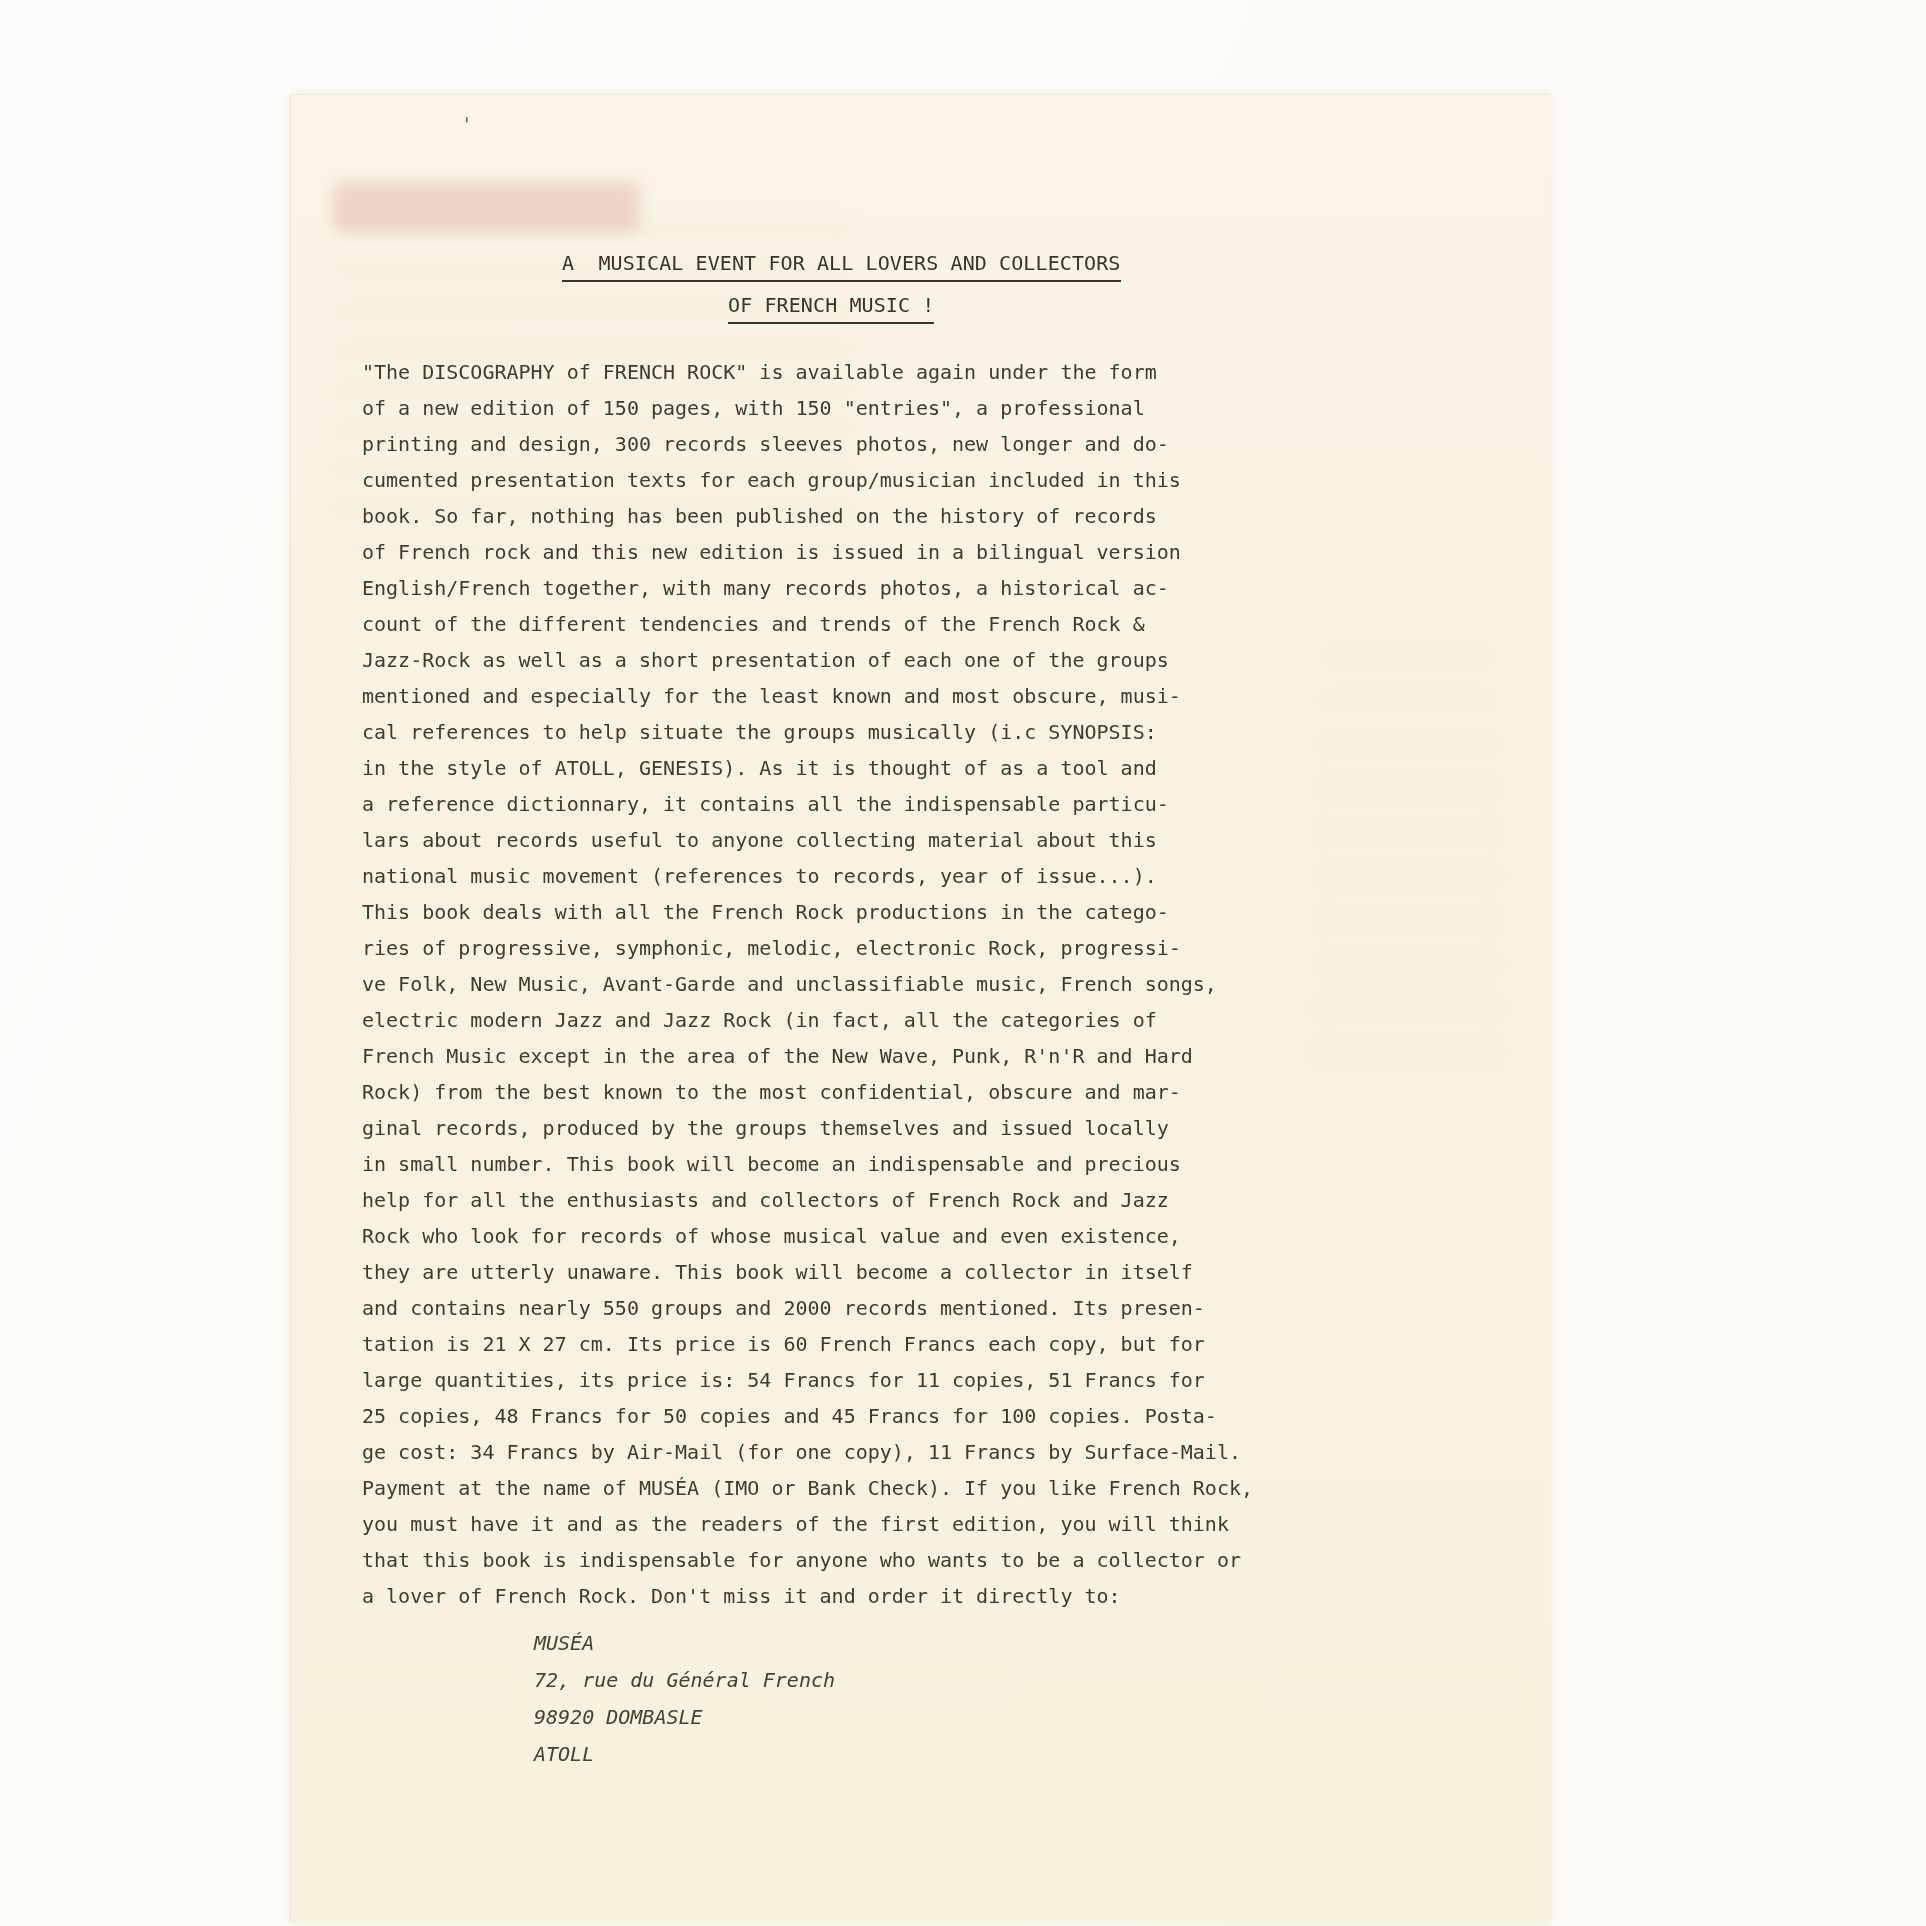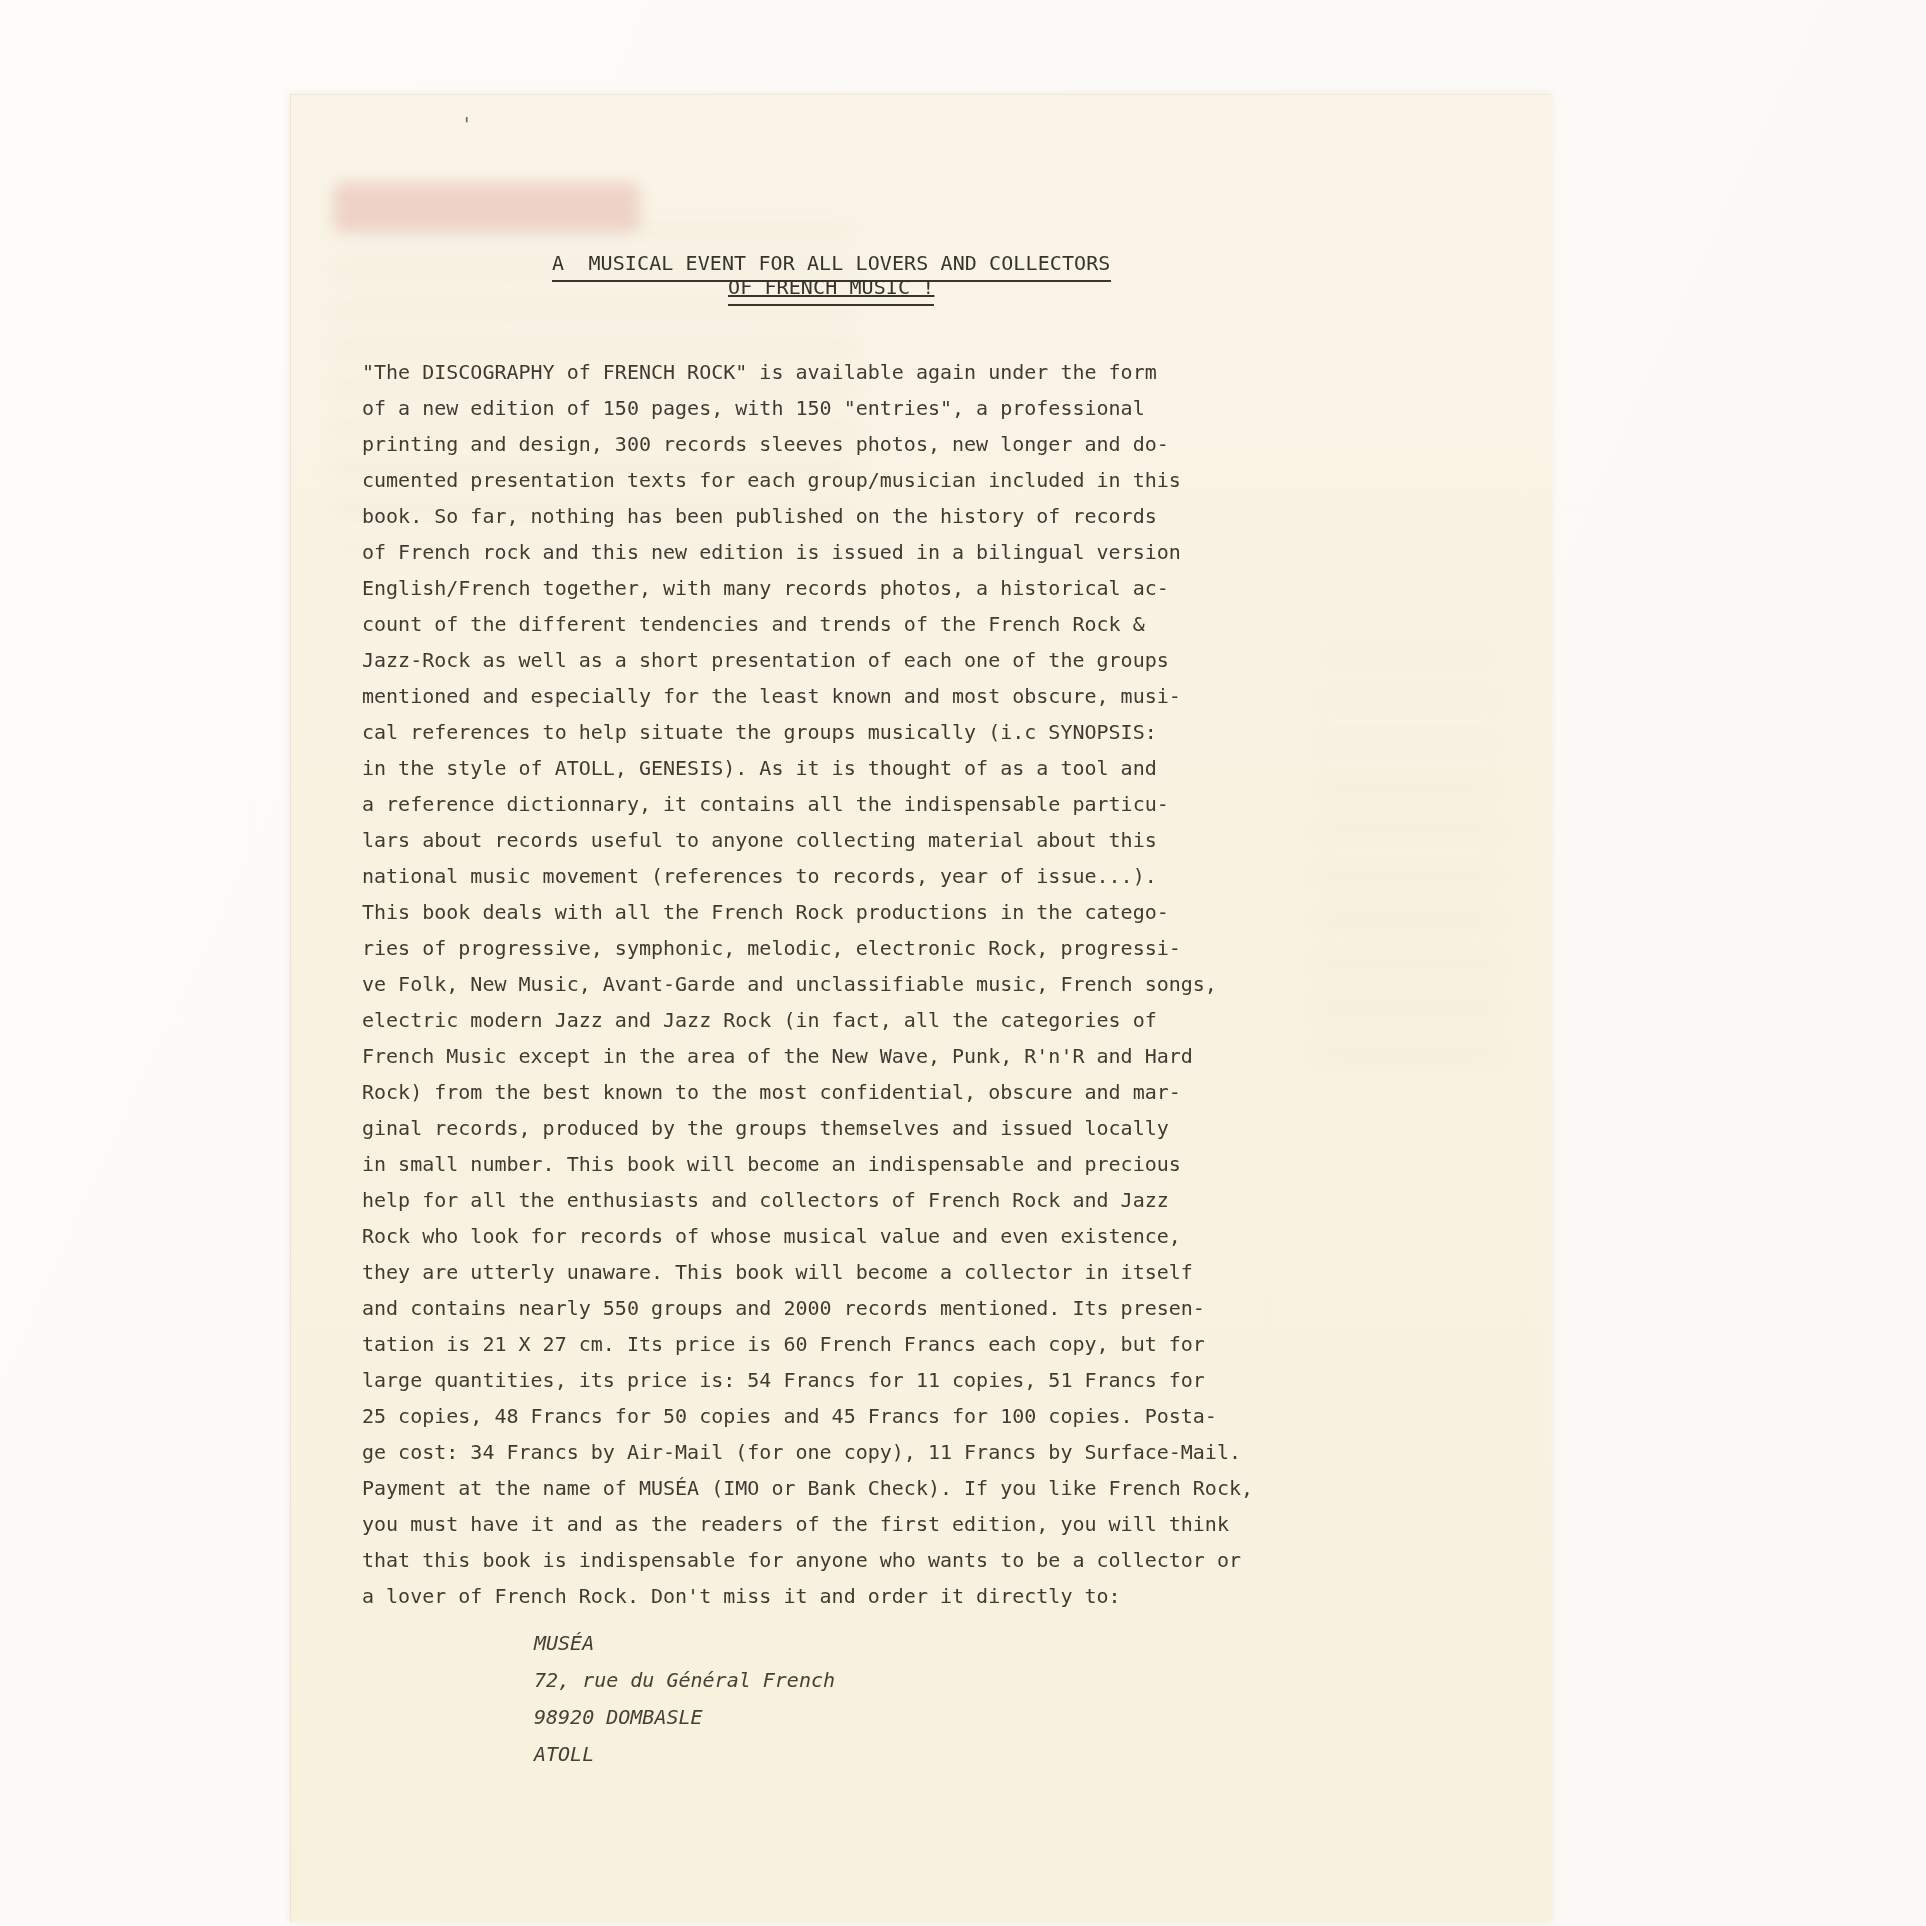--- a/index.html
+++ b/index.html
@@ -59,22 +59,22 @@
   }
   .heading-line {
     position: absolute;
     white-space: pre;
     font-size: 20px;
     letter-spacing: 0.1px;
     color: #38332b;
     padding-bottom: 5px;
     border-bottom: 2px solid #3a352c;
   }
-  .heading-1 { left: 261px; top: 156px; }
-  .heading-2 { left: 437px; top: 180px; text-decoration: underline; }
+  .heading-1 { left: 271px; top: 156px; }
+  .heading-2 { left: 437px; top: 198px; }
   .body-text {
     position: absolute;
     left: 71px;
     top: 259px;
     font-size: 20px;
     line-height: 36px;
     white-space: pre;
     color: #403a31;
   }
   .address-block {

